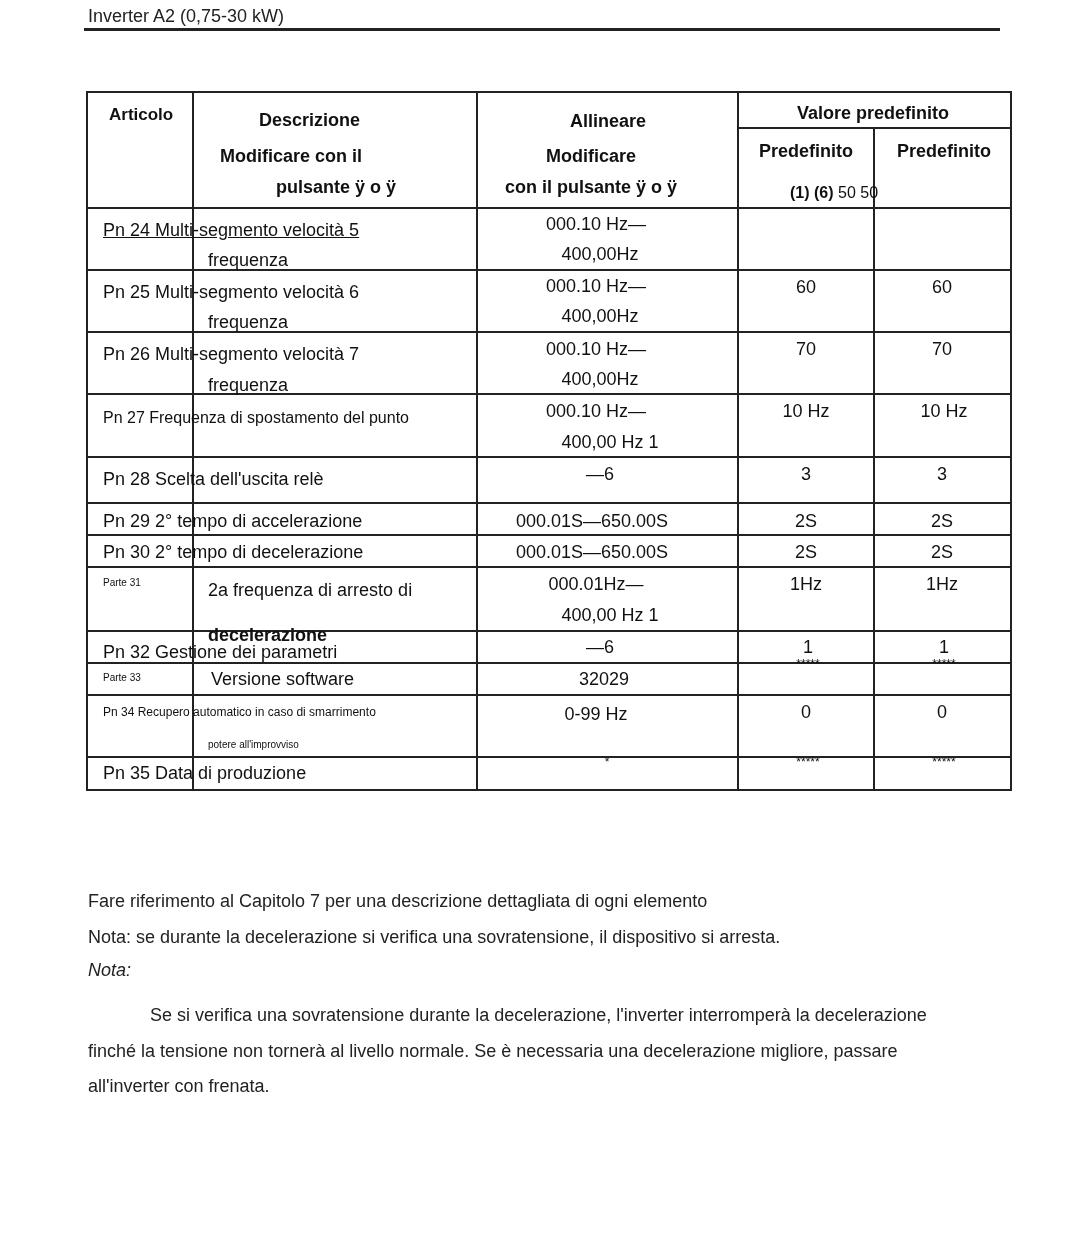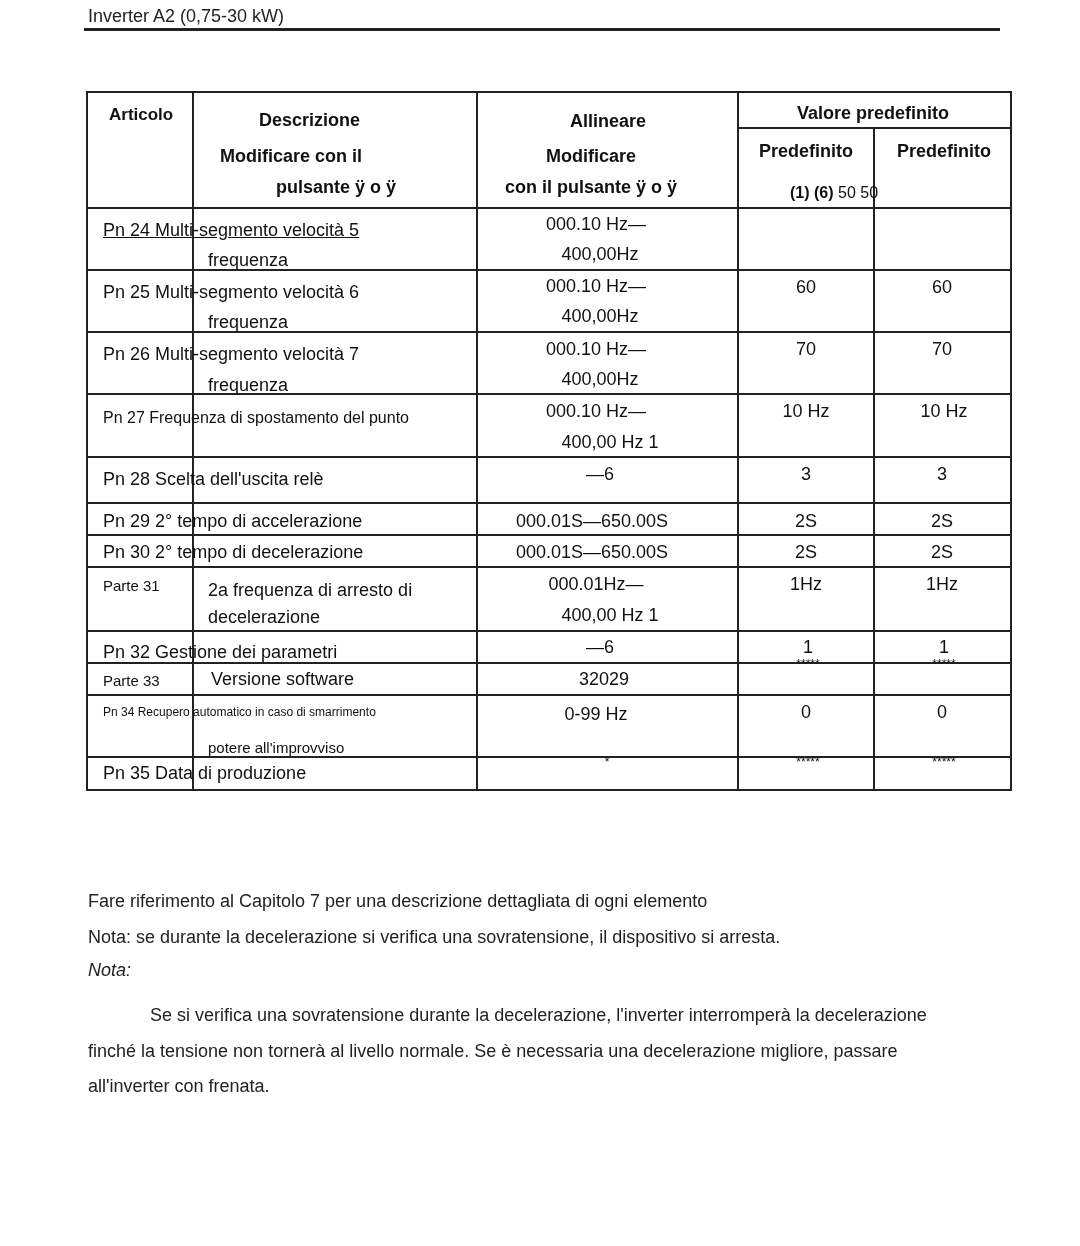--- a/index.html
+++ b/index.html
@@ -5,21 +5,21 @@
   html, body { margin: 0; padding: 0; background: #ffffff; }
   body { width: 1080px; height: 1246px; position: relative; font-family: "Liberation Sans", sans-serif; color: #111; overflow: hidden; }
   .hdr-title { position: absolute; left: 88px; top: 6px; font-size: 18px; color: #222; }
   .hdr-rule { position: absolute; left: 84px; top: 28px; width: 916px; height: 3px; background: #222; }
 
   .tbl { position: absolute; left: 86px; top: 91px; width: 926px; height: 584px; }
   .hline { position: absolute; left: 0; height: 2px; background: #222; }
   .vline { position: absolute; width: 2px; background: #222; }
   .t { position: absolute; white-space: nowrap; font-size: 18px; color: #111; }
   .b { font-weight: bold; }
-  .s { font-size: 15px; }
+  .s { font-size: 10px; }
   .c { transform: translateX(-50%); }
 
   .p { position: absolute; left: 88px; font-size: 18px; color: #222; white-space: nowrap; }
 </style>
 </head>
 <body>
 
 <div>
   <div class="hdr-title">Inverter A2 (0,75-30 kW)</div>
   <div class="hdr-rule"></div>
@@ -114,21 +114,21 @@
   <div>
     <div class="t" style="left:17px; top:451px;">Pn 30 2° tempo di decelerazione</div>
     <div class="t c" style="left:506px; top:451px;">000.01S—650.00S</div>
     <div class="t c" style="left:720px; top:451px;">2S</div>
     <div class="t c" style="left:856px; top:451px;">2S</div>
   </div>
 
   <div>
     <div class="t s" style="left:17px; top:486px;">Parte 31</div>
     <div class="t" style="left:122px; top:489px;">2a frequenza di arresto di</div>
-    <div class="t" style="left:122px; top:516px;">decelerazione</div>
+    <div class="t" style="left:122px; top:534px;font-weight:bold;">decelerazione</div>
     <div class="t c" style="left:510px; top:483px;">000.01Hz—</div>
     <div class="t c" style="left:524px; top:514px;">400,00 Hz 1</div>
     <div class="t c" style="left:720px; top:483px;">1Hz</div>
     <div class="t c" style="left:856px; top:483px;">1Hz</div>
   </div>
 
   <div>
     <div class="t" style="left:17px; top:551px;">Pn 32 Gestione dei parametri</div>
     <div class="t c" style="left:514px; top:546px;">—6</div>
     <div class="t c" style="left:722px; top:546px;">1</div>

